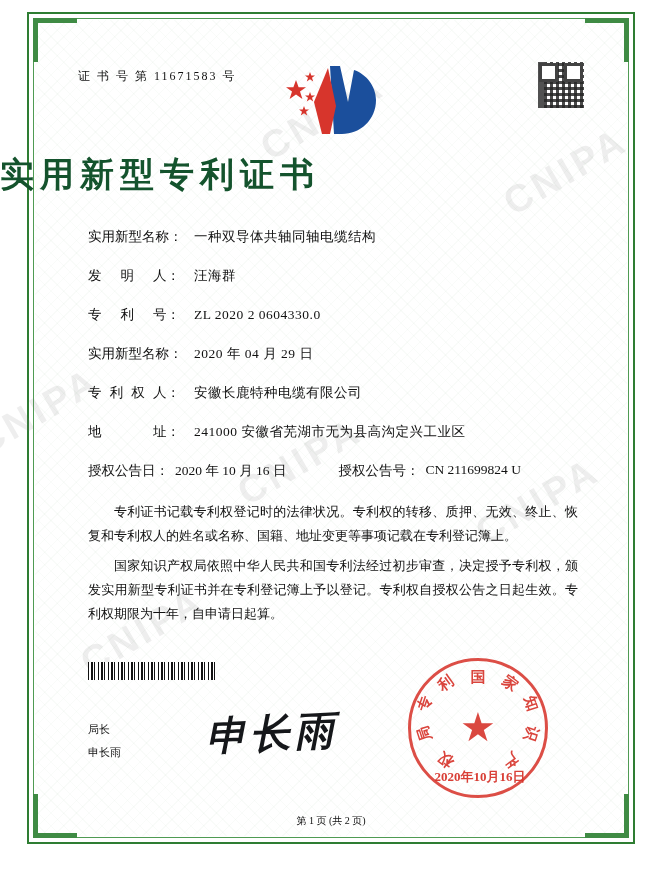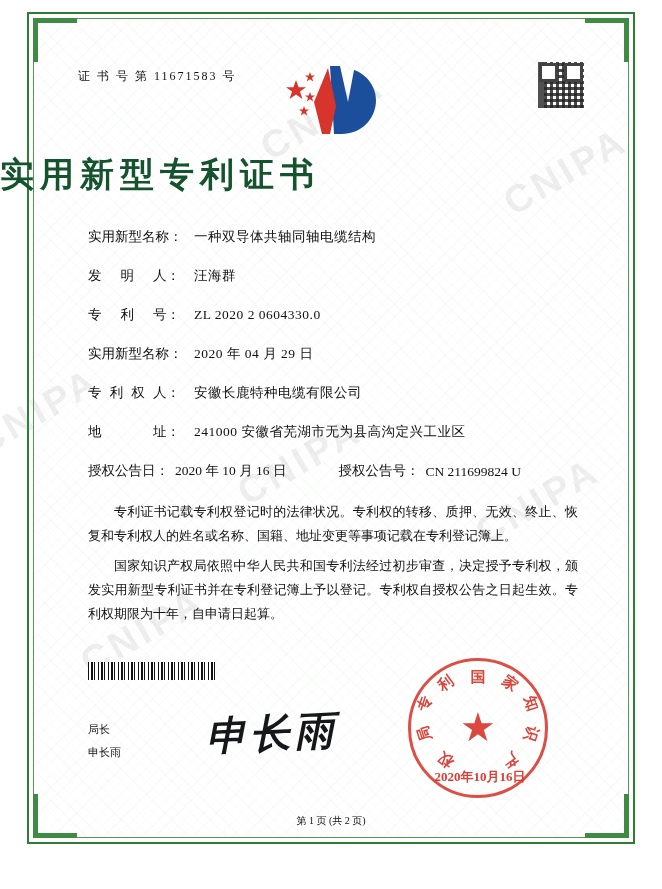--- a/index.html
+++ b/index.html
@@ -155,21 +155,21 @@
     padding-right: 14px;
     box-sizing: border-box;
     width: 106px;
   }
   .field-value {
     flex: 1 1 auto;
     letter-spacing: 0.5px;
   }
   .row-inline {
     display: flex;
-    align-items: flex-end;
+    align-items: flex-start;
     font-size: 13.5px;
     margin-bottom: 21px;
     color: #111;
   }
   .row-inline .seg-label { white-space: nowrap; }
   .row-inline .seg-value { margin-left: 6px; white-space: nowrap; }
   .row-inline .gap { width: 52px; flex: 0 0 52px; }
 
   
   .paragraphs {

